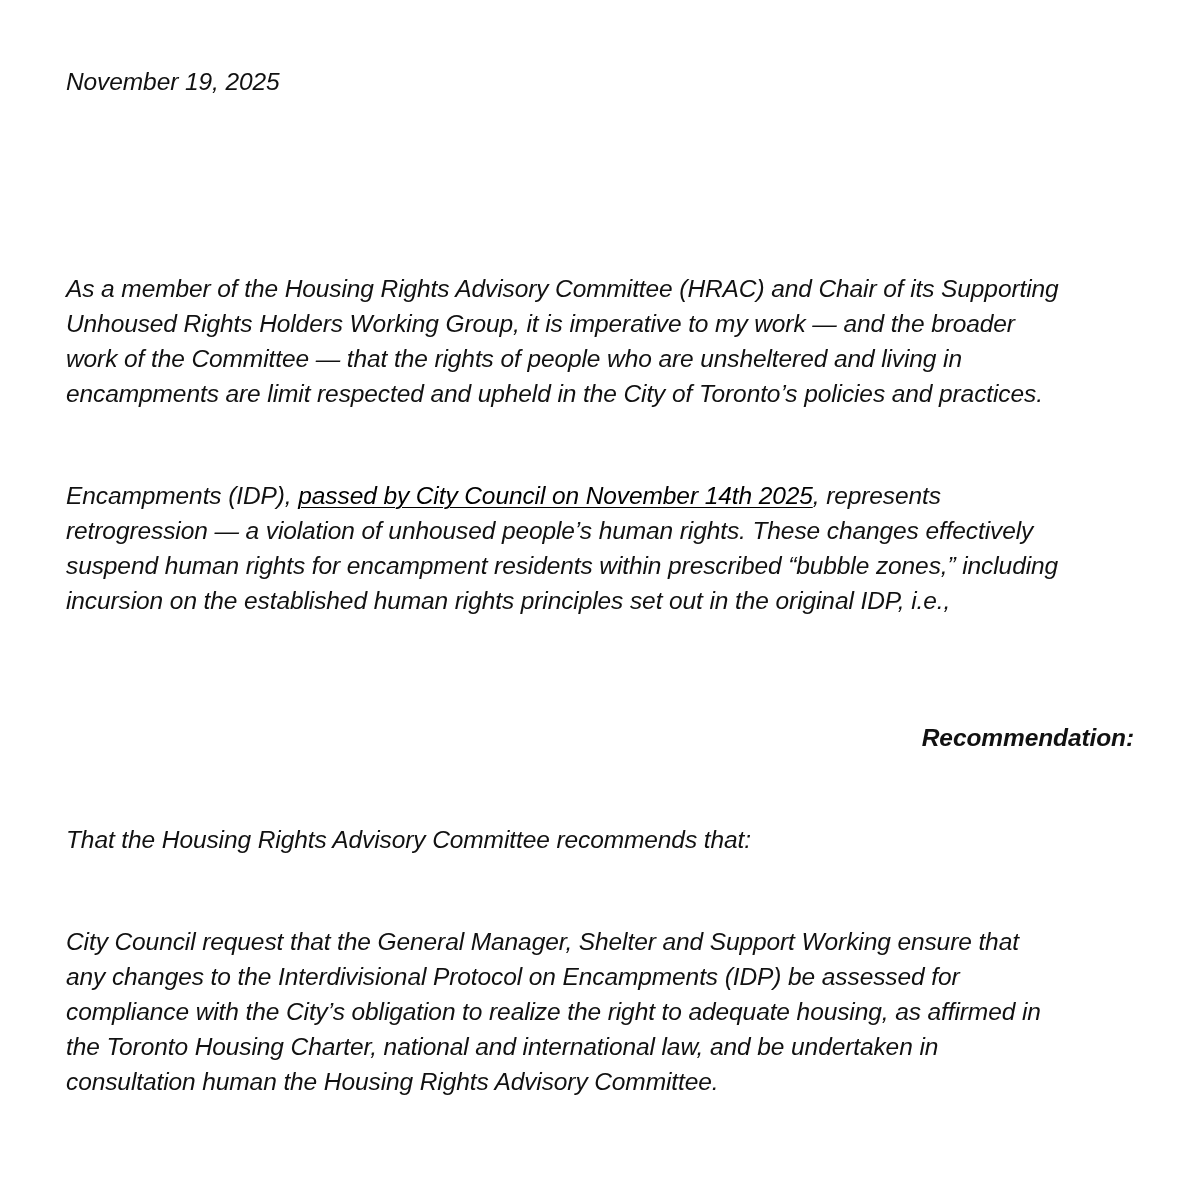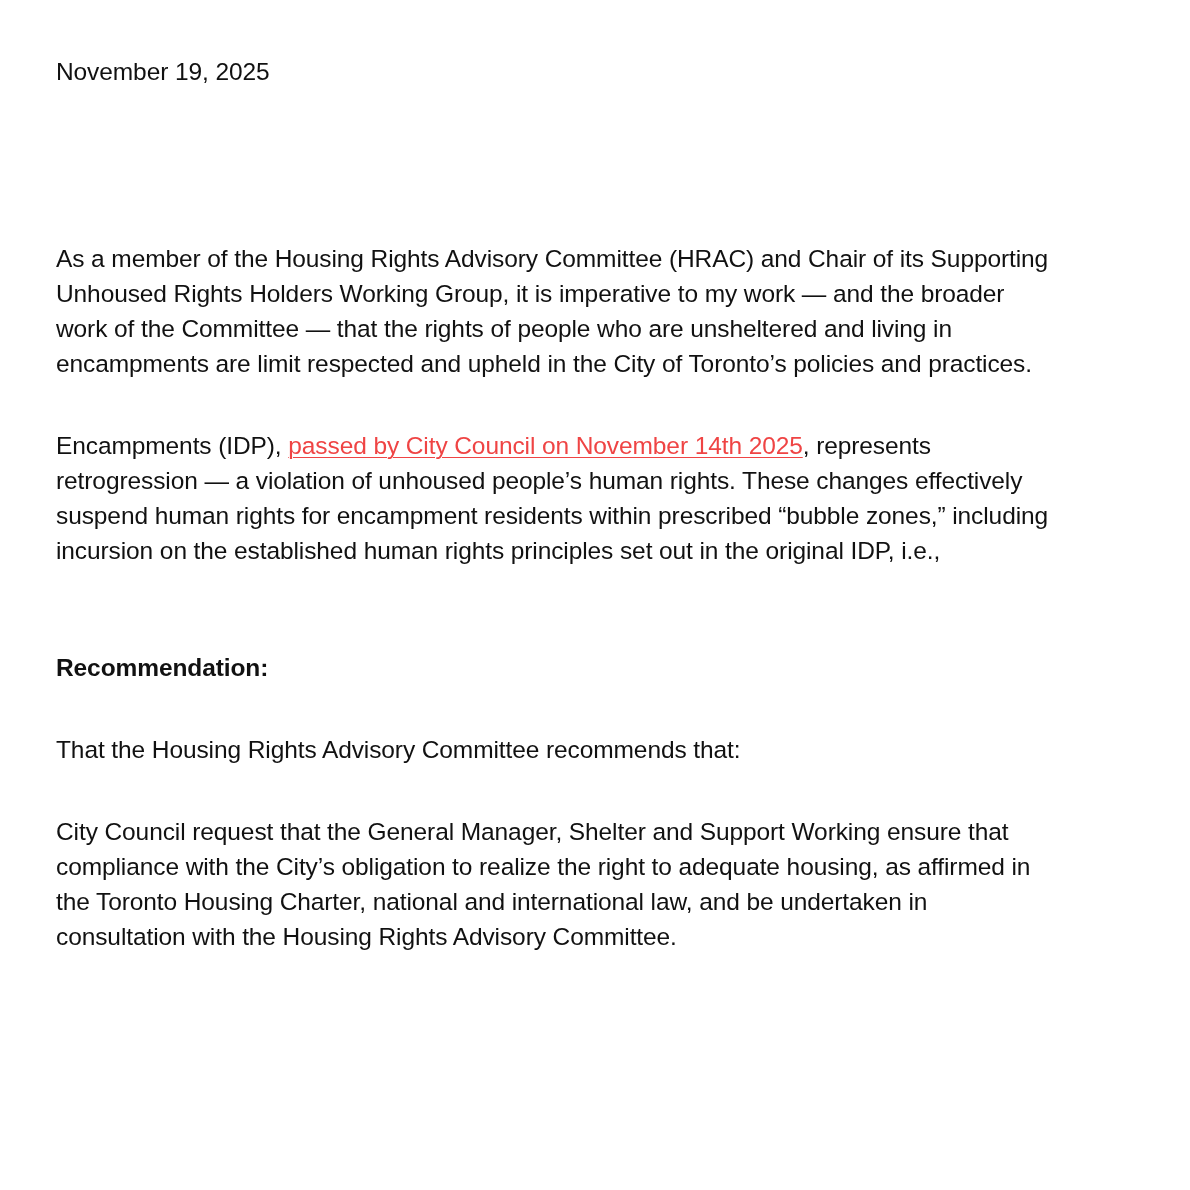--- a/index.html
+++ b/index.html
@@ -17,27 +17,27 @@
     }
     .page {
       position: absolute;
       left: 50px;
       top: 48px;
       width: 1100px;
       font-size: 24.5px;
       line-height: 35px;
       letter-spacing: -0.1px;
     }
-    .para { margin: 6px; }
+    .para { margin: 16px; font-style: italic; }
     .line { display: block; white-space: nowrap; }
     .gap1 { height: 35px; }
     .gap2 { height: 70px; }
-    .bold { font-weight: bold; }
+    .bold { font-weight: bold; text-align: right; }
     a.doc-link {
-      color: #ef4444;
+      color: #000000;
       text-decoration: underline;
       text-decoration-thickness: 1px;
       text-underline-offset: 3px;
     }
   </style>
 </head>
 <body>
 
 <div class="page">
 
@@ -78,18 +78,19 @@
   <div class="gap1"></div>
 
   <p class="para">
     <span class="line">That the Housing Rights Advisory Committee recommends that:</span>
   </p>
 
   <div class="gap1"></div>
 
   <p class="para">
     <span class="line">City Council request that the General Manager, Shelter and Support Working ensure that</span>
+    <span class="line">any changes to the Interdivisional Protocol on Encampments (IDP) be assessed for</span>
     <span class="line">compliance with the City’s obligation to realize the right to adequate housing, as affirmed in</span>
     <span class="line">the Toronto Housing Charter, national and international law, and be undertaken in</span>
-    <span class="line">consultation with the Housing Rights Advisory Committee.</span>
+    <span class="line">consultation human the Housing Rights Advisory Committee.</span>
   </p>
 
 </div>
 
 </body></html>

